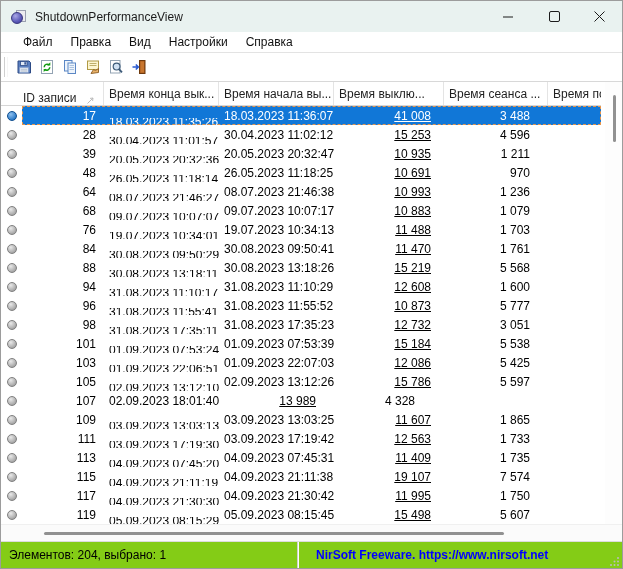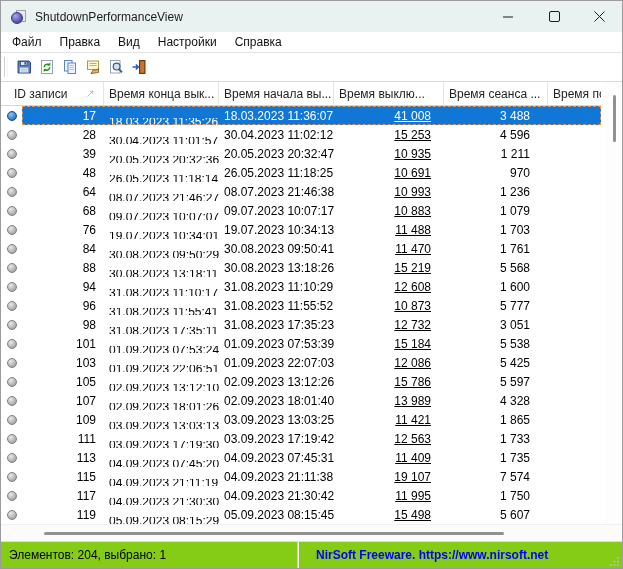--- a/index.html
+++ b/index.html
@@ -21,39 +21,39 @@
   .app-icon .doc{position:absolute;left:5px;top:1px;width:10px;height:12px;background:#ececf0;border:1px solid #9aa0b0;box-sizing:border-box;}
   .app-icon .orb{position:absolute;left:0;top:3px;width:12px;height:12px;border-radius:50%;
     background:radial-gradient(circle at 35% 30%,#a9a7e6,#5b59b8 60%,#3c3a92);border:1px solid #38367e;box-sizing:border-box;}
   .title-text{font-size:12px;color:#1b1b1b;}
   .win-controls{margin-left:auto;display:flex;height:100%;}
   .win-btn{width:46px;height:100%;display:flex;align-items:center;justify-content:center;}
   .win-btn.close{width:45px;}
   
   .menubar{
     height:20px;flex:0 0 20px;background:#ffffff;border-bottom:1px solid #e3e3e3;
-    display:flex;align-items:center;padding-left:2px;font-size:12px;color:#111;
+    display:flex;align-items:center;padding-left:13px;font-size:12px;color:#111;
   }
   .menu-item{padding:2px 9px;}
   
   .toolbar{
     height:28px;flex:0 0 28px;background:#ffffff;border-bottom:1px solid #d8d8d8;
     display:flex;align-items:center;padding-left:3px;
   }
   .toolbar-grip{width:2px;height:20px;border-left:1px solid #cfcfcf;border-right:1px solid #f5f5f5;margin-right:4px;}
   .tool-btn{width:23px;height:24px;display:flex;align-items:center;justify-content:center;}
   .tool-btn svg{display:block;}
   
   .listview{flex:1 1 auto;position:relative;background:#fff;overflow:hidden;}
   .lv-header{
     display:flex;height:23px;border-bottom:1px solid #d6d6d6;background:#fff;
     font-size:12px;color:#1f1f1f;width:600px;
   }
   .hcell{display:flex;align-items:center;border-right:1px solid #e4e4e4;box-sizing:border-box;padding-left:5px;overflow:hidden;white-space:nowrap;}
-  .hcell.h-id{width:103px;flex:0 0 103px;padding-left:13px;}
+  .hcell.h-id{width:103px;flex:0 0 103px;padding-left:22px;align-items:flex-end;}
   .hcell.h-start{width:115px;flex:0 0 115px;}
   .hcell.h-end{width:115px;flex:0 0 115px;}
   .hcell.h-dur{width:110px;flex:0 0 110px;}
   .hcell.h-sess{width:104px;flex:0 0 104px;}
   .hcell.h-last{flex:1 1 auto;border-right:none;}
   .sort-glyph{margin-left:auto;margin-right:8px;opacity:.9;}
   
   .table-body{width:600px;}
   .row{display:flex;height:19px;font-size:12px;color:#000;align-items:stretch;}
   .icon-cell{width:21px;flex:0 0 21px;display:flex;align-items:center;justify-content:center;}
@@ -409,37 +409,36 @@
       <div class="cell c-last"></div>
     </div>
   </div>
 
   <div class="row">
     <div class="icon-cell">
             <div class="sphere"></div>
           </div>
     <div class="row-body">
       <div class="cell c-id">107</div>
-      <div class="cell c-start">02.09.2023 18:01:26</div>
       <div class="cell c-end">02.09.2023 18:01:40</div>
       <div class="cell c-dur">13 989</div>
       <div class="cell c-sess">4 328</div>
       <div class="cell c-last"></div>
     </div>
   </div>
 
   <div class="row">
     <div class="icon-cell">
             <div class="sphere"></div>
           </div>
     <div class="row-body">
       <div class="cell c-id">109</div>
       <div class="cell c-start">03.09.2023 13:03:13</div>
       <div class="cell c-end">03.09.2023 13:03:25</div>
-      <div class="cell c-dur">11 421</div>
+      <div class="cell c-dur">11 607</div>
       <div class="cell c-sess">1 865</div>
       <div class="cell c-last"></div>
     </div>
   </div>
 
   <div class="row">
     <div class="icon-cell">
             <div class="sphere"></div>
           </div>
     <div class="row-body">

